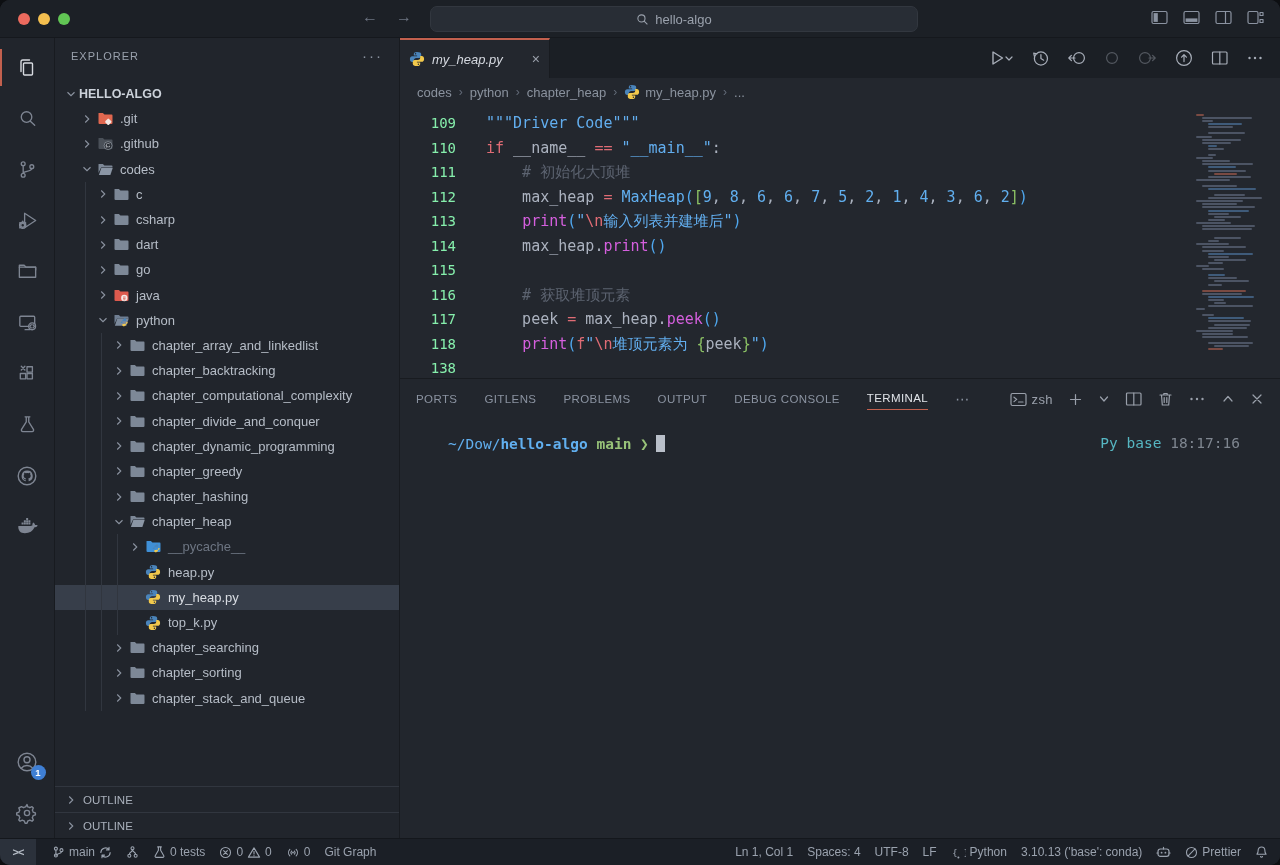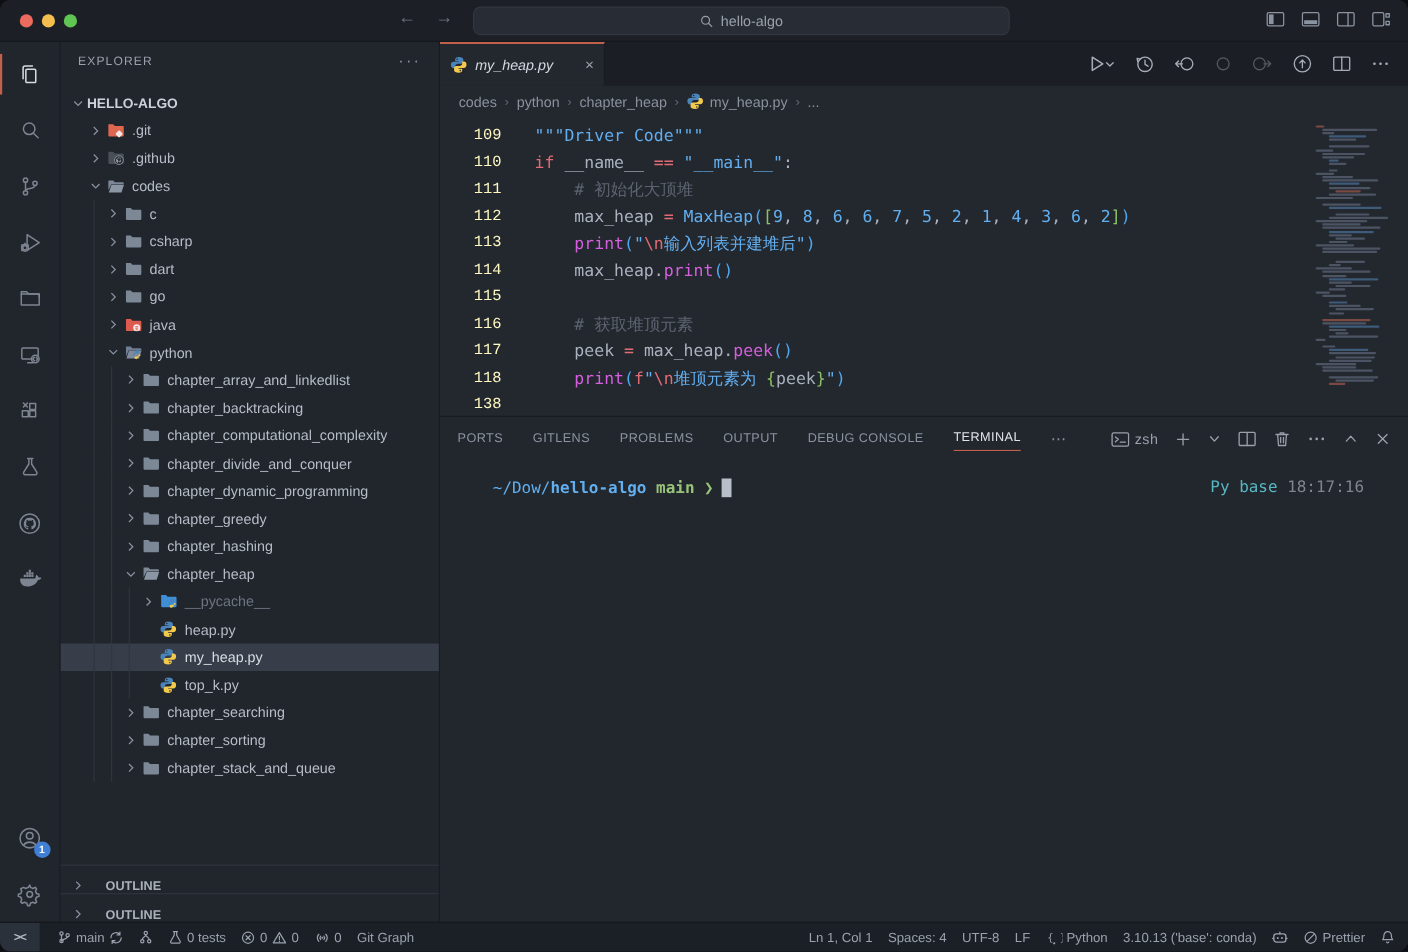--- a/index.html
+++ b/index.html
@@ -34,40 +34,40 @@
   .tree { flex:1; overflow:hidden; padding-top:8px; font-size:13px; }
   .trow { height:25.2px; display:flex; align-items:center; position:relative; white-space:nowrap; cursor:default; }
   .trow.selected { background:#373e4a; color:#d9dde3; }
   .trow.root { font-weight:bold; font-size:12.5px; color:#ccd2da; }
   .trow.dim .tlabel { color:#6d7582; }
   .tchev { width:16px; flex:0 0 16px; display:flex; justify-content:center; align-items:center; color:#8b93a0; }
   .tchev svg { transition:none; }
   .tchev.down svg { transform:rotate(90deg); }
   .ticon { width:17px; height:16px; margin:0 6px 0 2px; display:flex; align-items:center; }
   .tguide { position:absolute; top:0; bottom:0; width:1px; background:#31363f; }
-  .sb-section { height:26px; flex:0 0 26px; border-top:1px solid #31363f; display:flex; align-items:flex-end; gap:18px; padding:0 9px; font-weight:bold; font-size:11.5px; color:#a9b0bb; }
+  .sb-section { height:26px; flex:0 0 26px; border-top:1px solid #31363f; display:flex; align-items:center; gap:5px; padding:0 9px; font-weight:normal; font-size:11.5px; color:#a9b0bb; }
   .sb-section .tchev { width:14px; flex:0 0 14px; }
 
   
   .editor-col { flex:1; display:flex; flex-direction:column; min-width:0; background:#23272e; }
   .tabbar { height:40px; flex:0 0 40px; background:#1b1f25; display:flex; align-items:stretch; }
   .tab { width:150px; background:#23272e; border-top:2px solid var(--accent,#c25b4a); border-right:1px solid #181b20; display:flex; align-items:center; gap:7px; padding:0 9px; color:#d5d9e0; font-size:13px; }
   .tab .fname { font-style:italic; }
   .tab .tclose { margin-left:auto; color:#9aa0ab; font-size:14px; }
   .tab-actions { margin-left:auto; display:flex; align-items:center; gap:17px; padding-right:16px; color:#a7adb8; }
   .tab-actions .dim { opacity:.4; }
 
   .breadcrumbs { height:28px; flex:0 0 28px; display:flex; align-items:center; padding-left:17px; gap:7px; font-size:13px; color:#8a929e; }
   .bc-sep { color:#626a77; font-size:12px; }
   .bc-item { display:flex; align-items:center; gap:5px; }
 
   
   .code-area { flex:1; position:relative; font-family:"DejaVu Sans Mono",monospace; font-size:15px; overflow:hidden; padding-top:5px; }
   .code-line { display:flex; height:24.5px; line-height:24.5px; }
-  .lnum { width:56px; flex:0 0 56px; text-align:right; color:#fef9c3; font-size:14px;font-family:Liberation Mono, monospace; }
+  .lnum { width:56px; flex:0 0 56px; text-align:right; color:#86efac; font-size:14px; }
   .ltext { white-space:pre; padding-left:30px; }
   .tk-v{color:#abb2bf}.tk-k{color:#e06c75}.tk-o{color:#e06c75}.tk-s{color:#62aeef}
   .tk-e{color:#e06c75}.tk-c{color:#5c6370}.tk-f{color:#d55fde}.tk-t{color:#61afef}
   .tk-n{color:#61afef}.tk-p{color:#4fa7ee}.tk-b{color:#8cc265}
   .minimap { position:absolute; right:16px; top:8px; width:68px; }
   .mm-line { height:2px; margin-bottom:1.1px; border-radius:1px; background:#4c5464; }
 
   
   .panel { height:460px; flex:0 0 460px; border-top:1px solid #181b20; background:#22262d; display:flex; flex-direction:column; }
   .panel-tabs { height:40px; flex:0 0 40px; display:flex; align-items:center; padding:0 16px; gap:27px; font-size:11.5px; letter-spacing:.4px; color:#8b93a1; }

